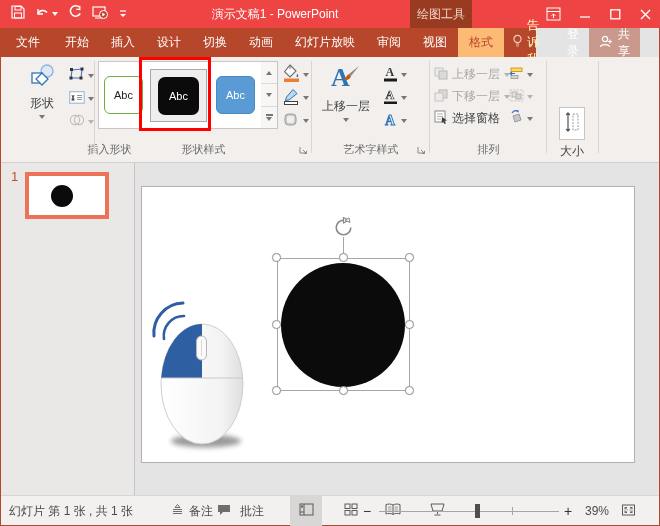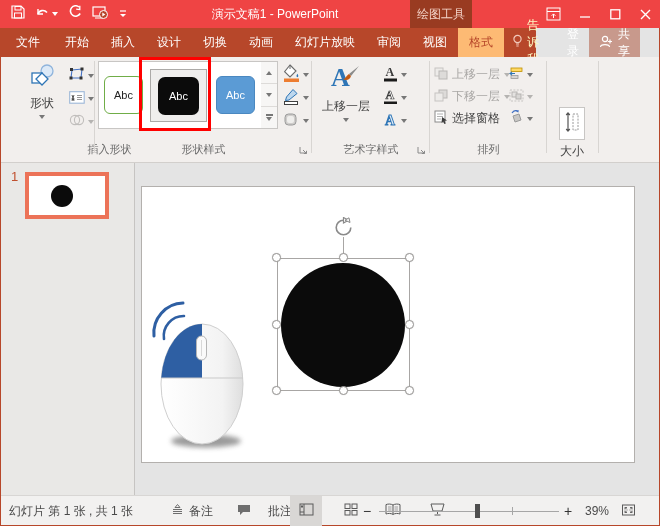--- a/index.html
+++ b/index.html
@@ -445,21 +445,21 @@
     <span class="sb" style="left:8px;">幻灯片 第 1 张 , 共 1 张</span>
 
     <span class="sb" style="left:170px;gap:5px;">
       <span><svg width="13" height="11" viewBox="0 0 13 11">
             <path d="M6.5,0.5 L9,3.5 H4 z" fill="none" stroke="#6e6e6e"></path>
             <path d="M2,5.5 h9 M2,7.5 h9 M2,9.5 h9" stroke="#6e6e6e"></path>
           </svg></span>
       <span>备注</span>
     </span>
 
-    <span class="sb" style="left:236px;gap:17px;">
+    <span class="sb" style="left:216px;gap:9px;">
       <span><svg width="14" height="12" viewBox="0 0 14 12">
             <path d="M1,1 h12 v7 h-7 l-3,3 v-3 h-2 z" fill="#6e6e6e"></path>
           </svg></span>
       <span>批注</span>
     </span>
 
     <span class="sb viewbtn active" style="left:289px;">
       <span><svg width="15" height="13" viewBox="0 0 15 13">
             <rect x="1" y="1" width="13" height="11" fill="none" stroke="#5a5a5a"></rect>
             <path d="M5,1 V12 M1,9 h4" stroke="#5a5a5a"></path>

